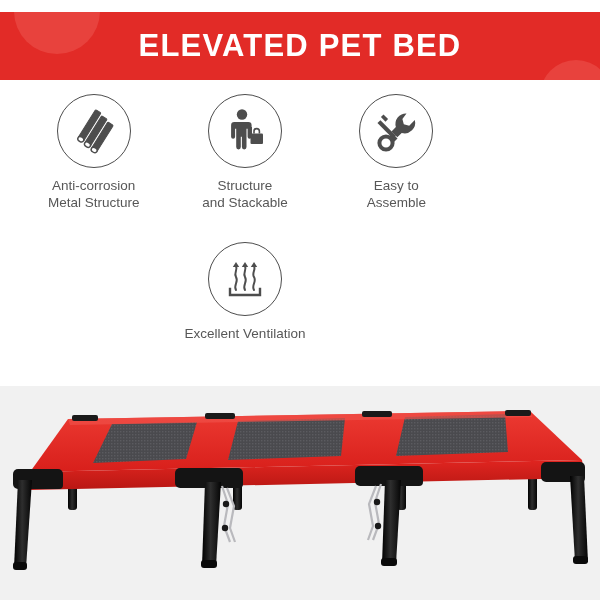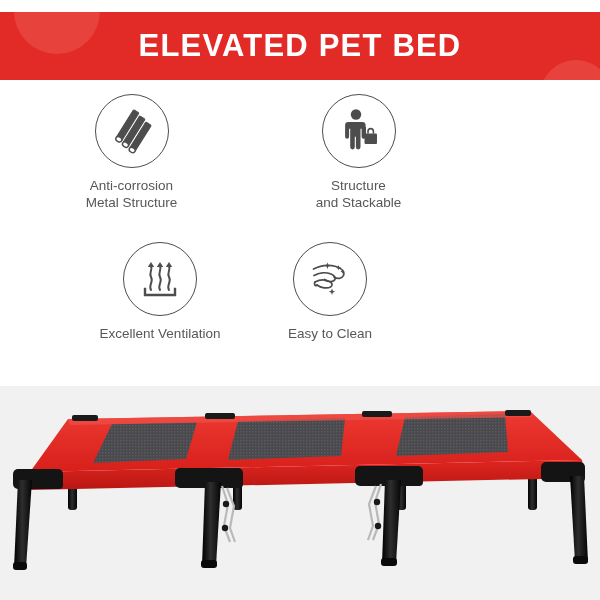--- a/index.html
+++ b/index.html
@@ -108,20 +108,37 @@
               <rect x="31.5" y="28.5" width="12.5" height="10.5" rx="1.1"></rect>
               <path d="M35 28.5 v-2.2 a2.7 2.7 0 0 1 5.4 0 v2.2" fill="none" stroke="#4d4d4d" stroke-width="1.6"></path>
               <rect x="31.2" y="22" width="1.8" height="8"></rect>
             </g>
           </svg>
         </div>
         <div class="flabel">Structure
 and Stackable</div>
       </div>
 
+      <div class="feature">
+        <div class="ficon">
+          <svg width="52" height="52" viewBox="0 0 52 52">
+            <g fill="#4d4d4d">
+
+              <path d="M36.5 8.5 a10.5 10.5 0 0 0 -10.6 13.6 l-4.4 4.4 5.8 5.8 4.4 -4.4 a10.5 10.5 0 0 0 13.1 -12.8 l-5.6 5.6 -5.4 -1.4 -1.4 -5.4 z"></path>
+
+              <path d="M13.5 9.5 l4.6 4.6 -2.6 2.6 -4.6 -4.6 z"></path>
+              <rect x="14.6" y="13.4" width="4.2" height="22" transform="rotate(-45 16.7 24.4)"></rect>
+              <path d="M22.5 28.5 l5 5 -3.5 3.5 -5 -5 z"></path>
+              <circle cx="16" cy="38" r="6.6" fill="none" stroke="#4d4d4d" stroke-width="4"></circle>
+            </g>
+          </svg>
+        </div>
+        <div class="flabel">Easy to
+Assemble</div>
+      </div>
 
     </div>
 
     <div class="frow frow-2">
 
       <div class="feature">
         <div class="ficon">
           <svg width="52" height="52" viewBox="0 0 52 52">
             <g fill="none" stroke="#4d4d4d" stroke-width="2" stroke-linecap="round">
               <path d="M17 37 C14 32 20 29 17 24 C14.5 20 19 17 17 13"></path>
@@ -134,39 +151,20 @@
               <path d="M35 9 l3.2 5 h-6.4 z"></path>
             </g>
             <g fill="none" stroke="#4d4d4d" stroke-width="2.4" stroke-linecap="square">
               <path d="M11 36 v6 h30 v-6"></path>
             </g>
           </svg>
         </div>
         <div class="flabel">Excellent Ventilation</div>
       </div>
 
-      <div class="feature">
-        <div class="ficon">
-          <svg width="52" height="52" viewBox="0 0 52 52">
-            <g fill="none" stroke="#4d4d4d" stroke-width="1.7" stroke-linecap="round" stroke-linejoin="round">
-              <path d="M9.5 16 C16 12.5 25 11.5 32 13.5 C38 15.2 41 19 39.5 22.5 C38 26 33 26 30 24"></path>
-              <path d="M10 22.5 C15 19.5 22 19 27 21 C31 22.6 32.5 25.5 30 27.5 C27.5 29.5 23 28.5 20.5 26.5"></path>
-              <path d="M11 29 C15.5 26.5 21.5 26.5 25.5 28.5 C28.5 30 29 32.5 26.5 34 C23.5 35.8 17 35 13 32"></path>
-              <path d="M11 29 C10 31 10.5 34 13 32"></path>
-            </g>
-            <g fill="#4d4d4d">
-              <path d="M23.5 9.5 l0.9 2.3 2.3 0.9 -2.3 0.9 -0.9 2.3 -0.9 -2.3 -2.3 -0.9 2.3 -0.9 z"></path>
-              <path d="M34.5 12 l0.75 1.9 1.9 0.75 -1.9 0.75 -0.75 1.9 -0.75 -1.9 -1.9 -0.75 1.9 -0.75 z"></path>
-              <path d="M38.5 16.5 l0.6 1.5 1.5 0.6 -1.5 0.6 -0.6 1.5 -0.6 -1.5 -1.5 -0.6 1.5 -0.6 z"></path>
-              <path d="M28 35.5 l0.9 2.3 2.3 0.9 -2.3 0.9 -0.9 2.3 -0.9 -2.3 -2.3 -0.9 2.3 -0.9 z"></path>
-            </g>
-          </svg>
-        </div>
-        <div class="flabel">Easy to Clean</div>
-      </div>
 
 
     </div>
   </div>
 
   <div class="photo">
     <svg class="photo-inner" viewBox="0 0 600 214">
       <defs>
         <linearGradient id="redTop" x1="0" y1="0" x2="0" y2="1">
           <stop offset="0%" stop-color="#ec3a32"></stop>

